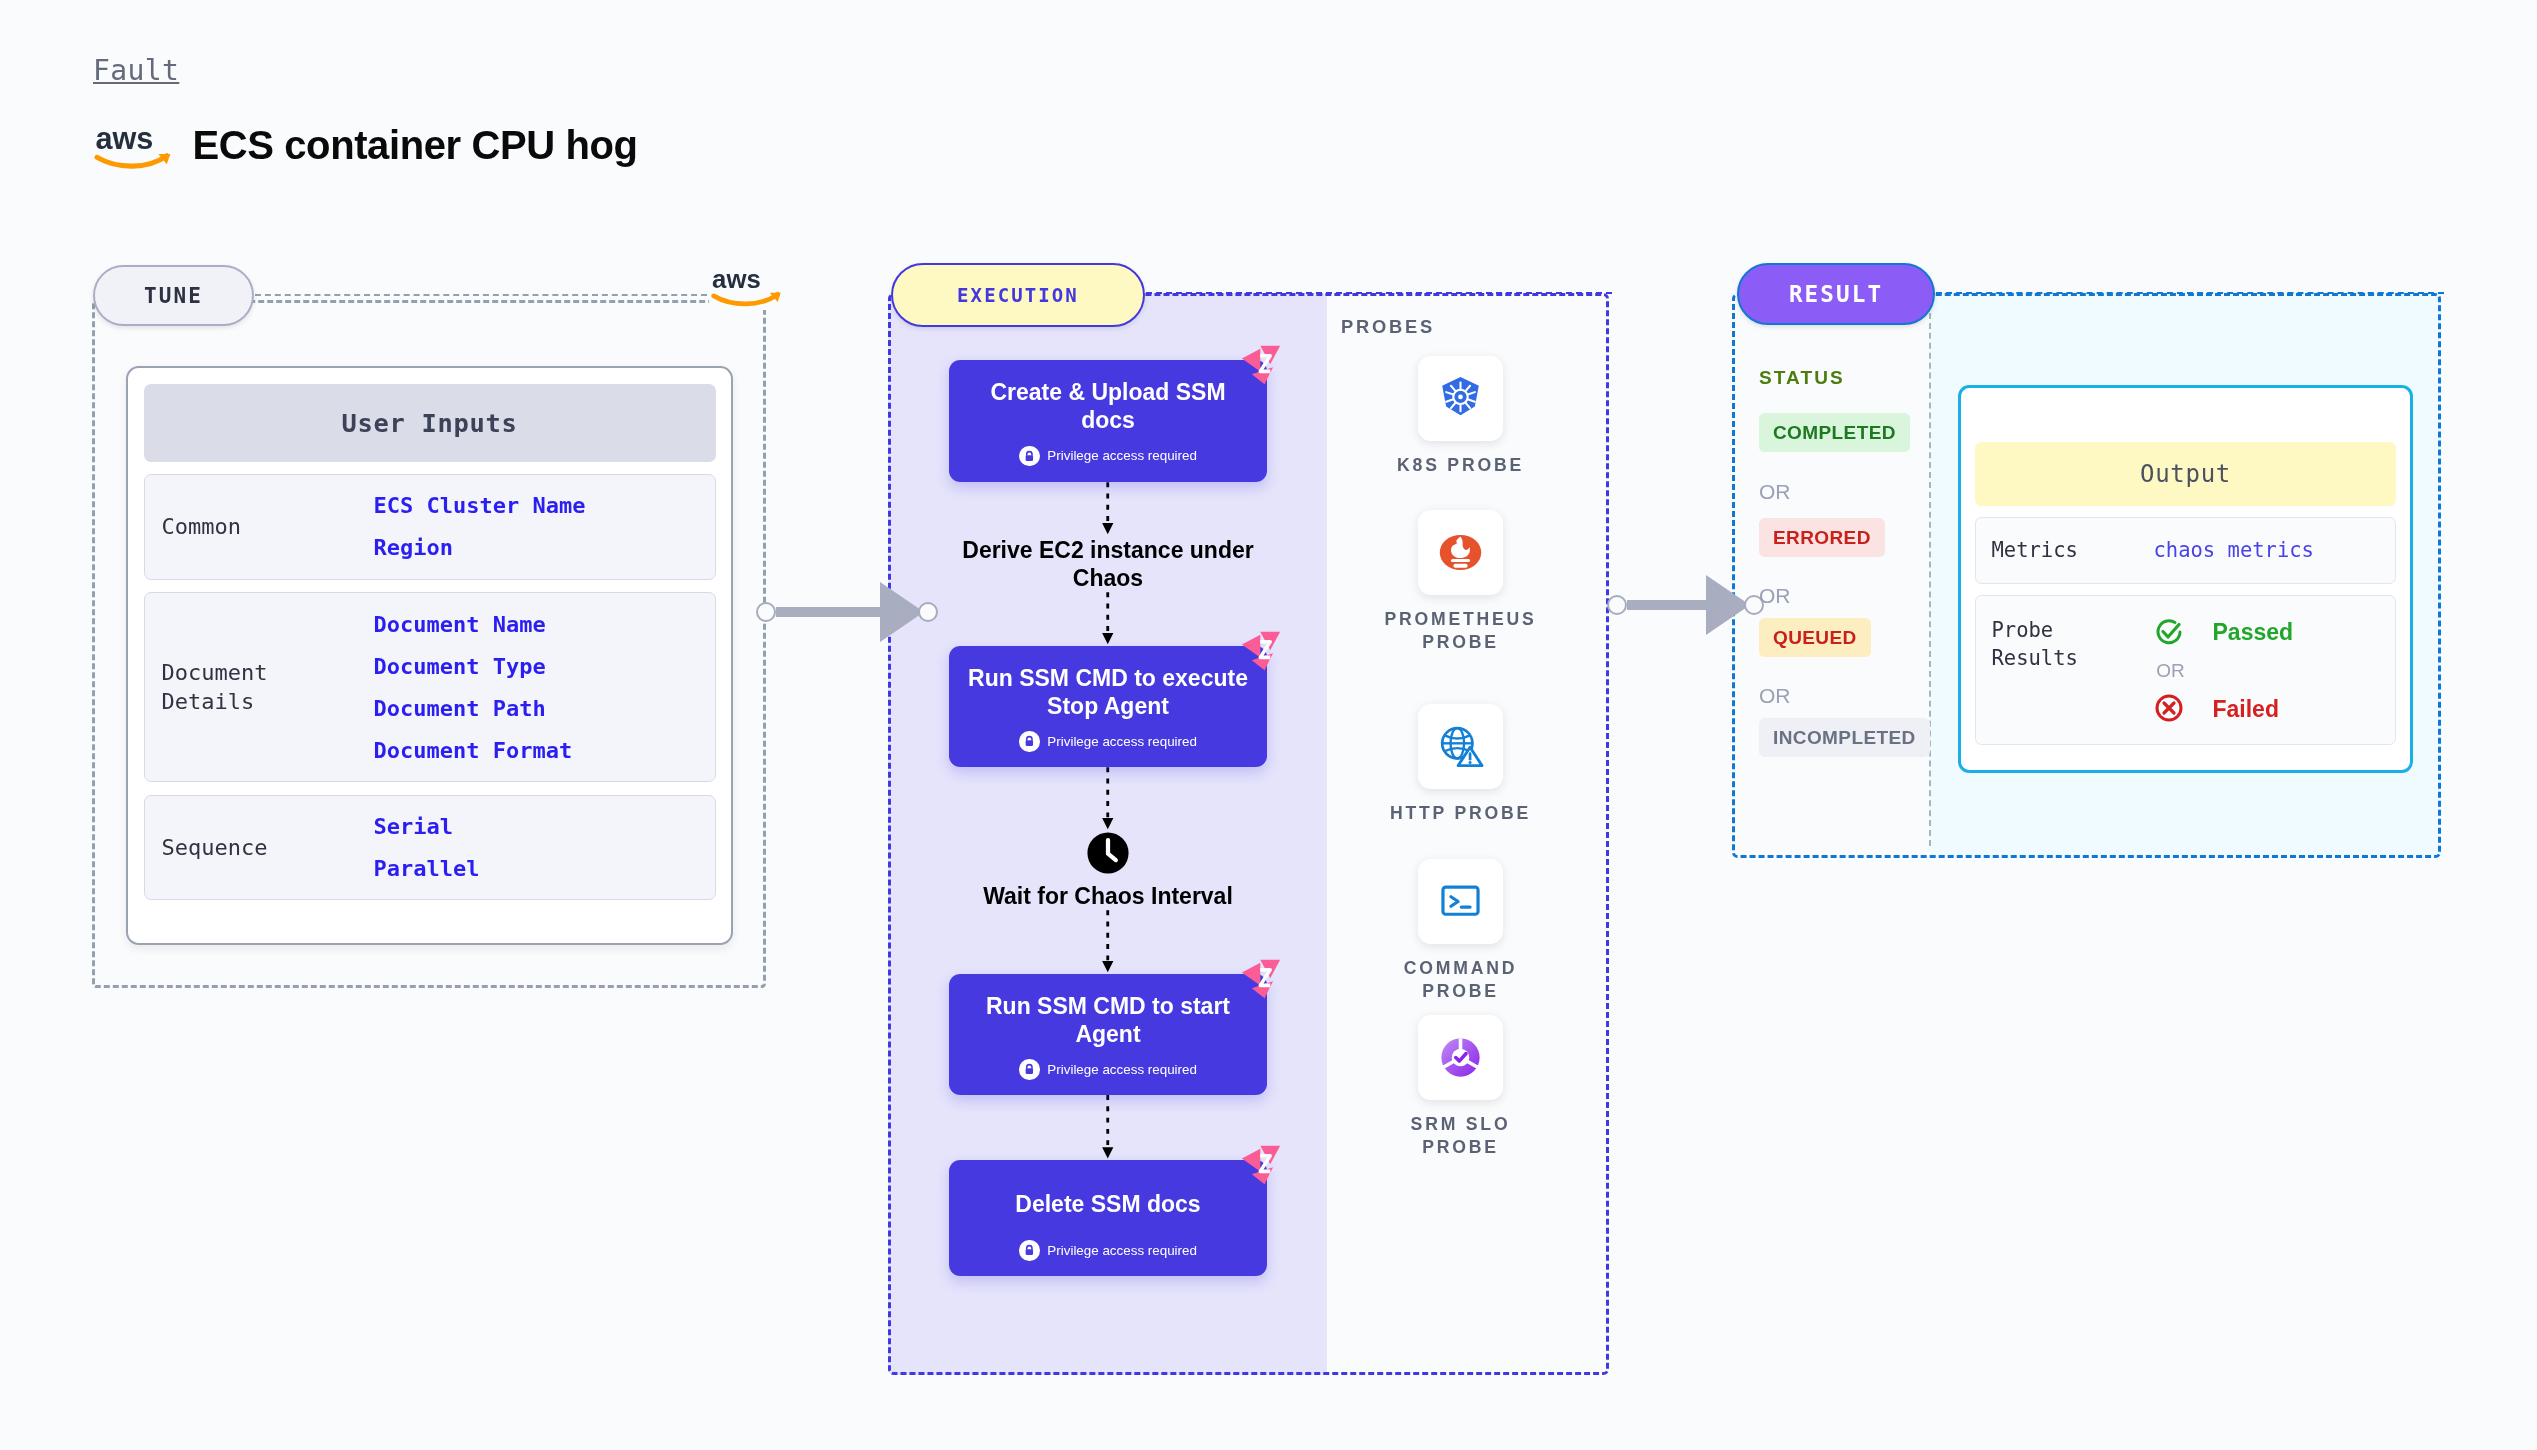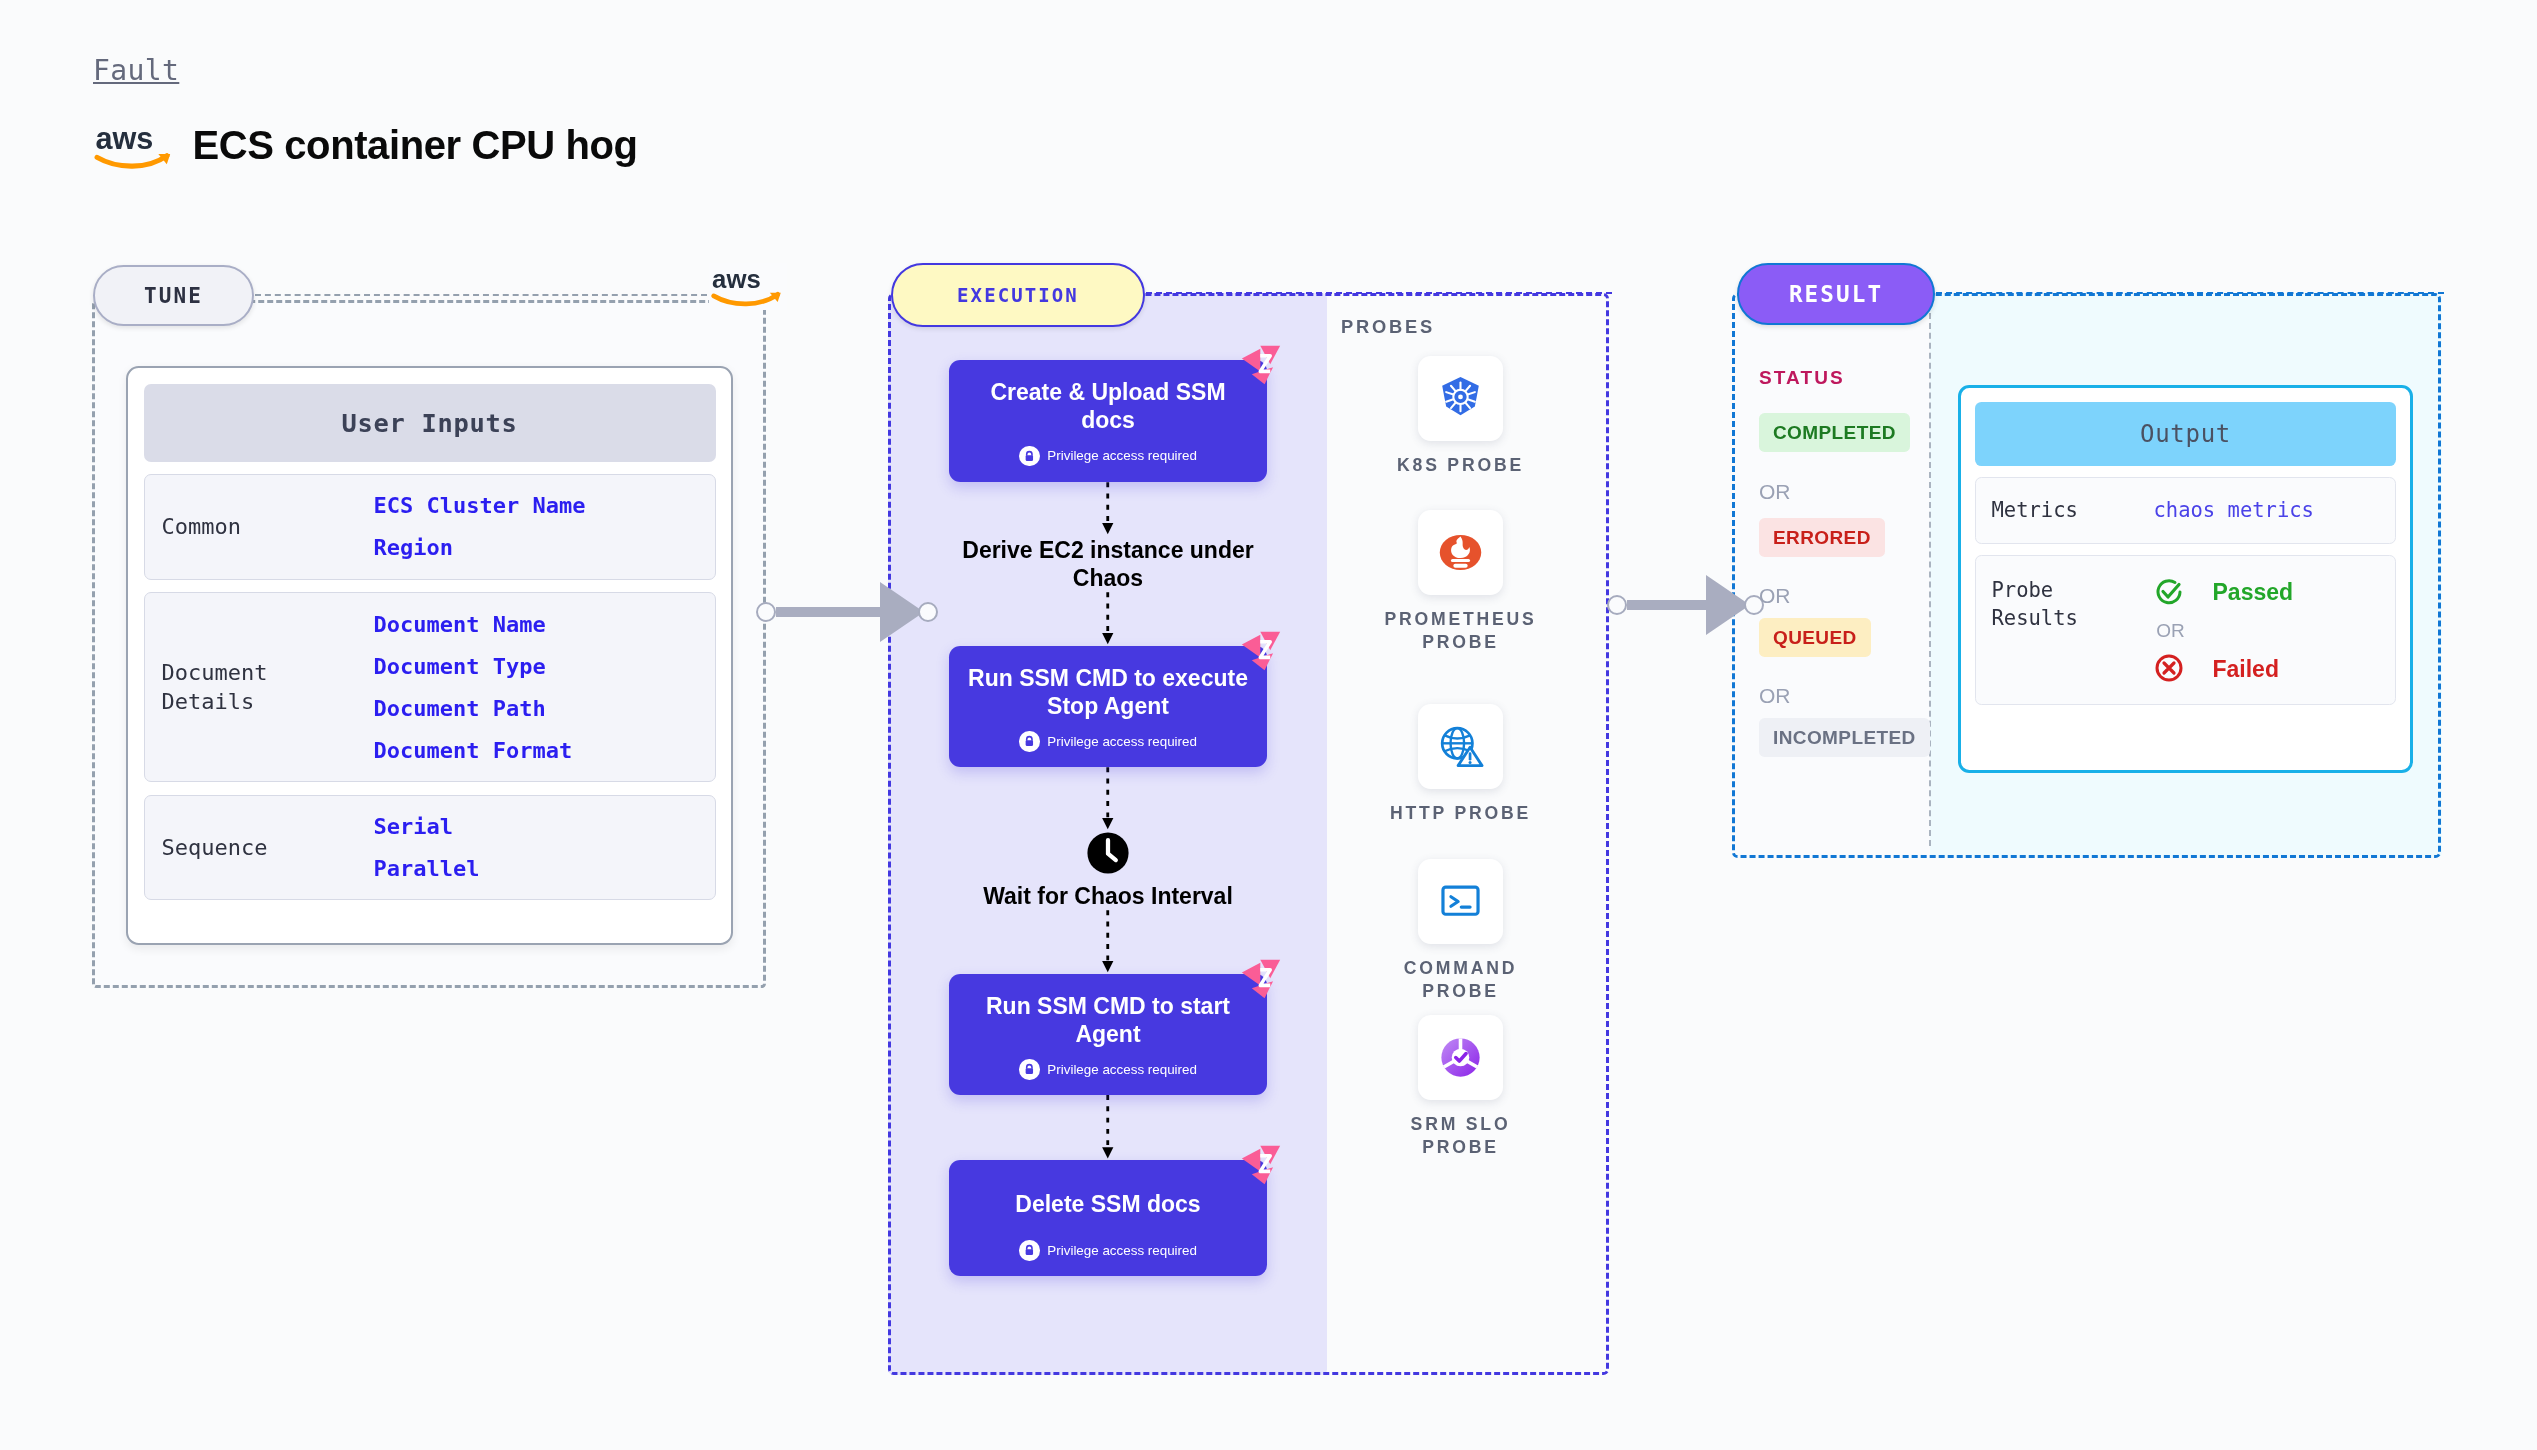--- a/index.html
+++ b/index.html
@@ -150,39 +150,39 @@
     display: flex; align-items: center; justify-content: center;
   }
   .probe-name {
     margin-top: 12.7px; font-size: 17.6px; font-weight: bold; color: #5b6274;
     letter-spacing: 2.8px; line-height: 1.35;
   }
 
   
   .status-label {
     position: absolute; left: 1759px; top: 367px;
-    font-size: 19px; font-weight: bold; color: #be185d; letter-spacing: 2.1px;
+    font-size: 19px; font-weight: bold; color: #4d7c0f; letter-spacing: 2.1px;
   }
   .st-badge {
     position: absolute; display: inline-flex; align-items: center; justify-content: center;
     border-radius: 5.6px; font-size: 19px; font-weight: bold; letter-spacing: 0.4px;
     padding: 8.5px 14px;
   }
   .st-or { position: absolute; font-size: 21px; color: #9aa1b4; }
 
   
   .out-card {
     position: absolute; left: 1958px; top: 385px; width: 455px; height: 388px;
     background: #fff; border: 3.5px solid #19b0e8; border-radius: 11.3px;
     padding: 14px;
   }
   .out-head {
-    height: 64px; background: #7dd3fc; border-radius: 6.4px;
+    height: 64px; background: #fef9c3; border-radius: 6.4px;
     display: flex; align-items: center; justify-content: center;
-    font-family: "DejaVu Sans Mono", monospace; font-size: 24px; color: #4b5162; letter-spacing: 0.7px;
+    font-family: "DejaVu Sans Mono", monospace; font-size: 24px; color: #4b5162; letter-spacing: 0.7px; margin-top: 40px;
   }
   .out-sec {
     margin-top: 11.3px; background: #fafbfd; border: 1.4px solid #e2e5ee; border-radius: 6.4px;
     display: flex; align-items: center; padding: 18.3px 0 18.3px 15.5px;
   }
   .out-lab { width: 162px; flex: none; font-family: "DejaVu Sans Mono", monospace; font-size: 20.5px; color: #2f3240; line-height: 1.35; }
   .out-metric { font-family: "DejaVu Sans Mono", monospace; font-size: 20.5px; color: #4a42e8; }
   .pr-row { display: flex; align-items: center; gap: 29px; }
   .pr-txt { font-size: 23px; font-weight: bold; }
   .pr-or { font-size: 19px; color: #9aa1b4; margin: 11.3px 0 11.3px 2.8px; }

